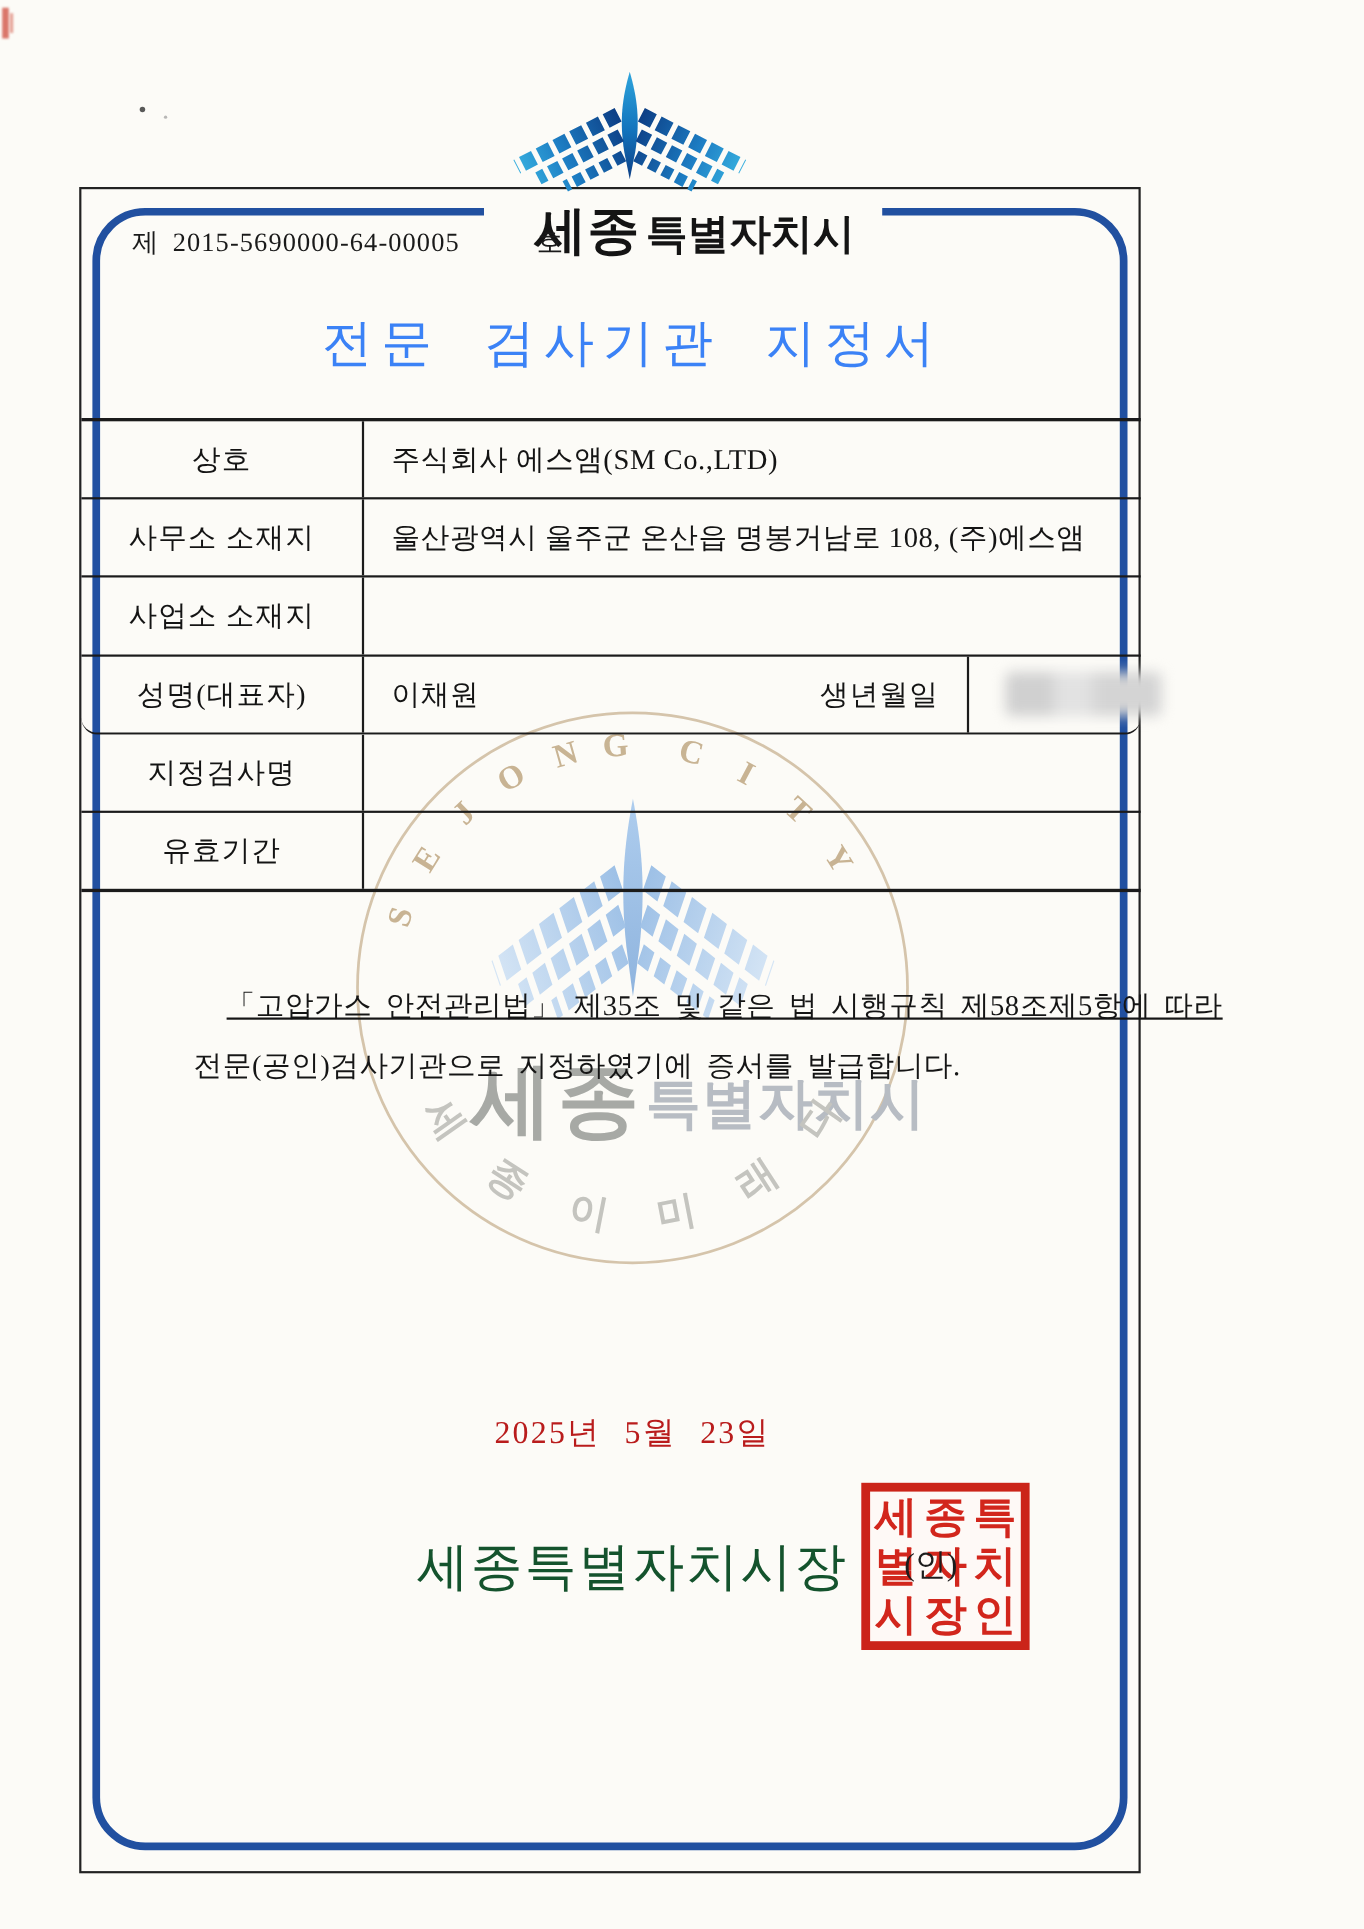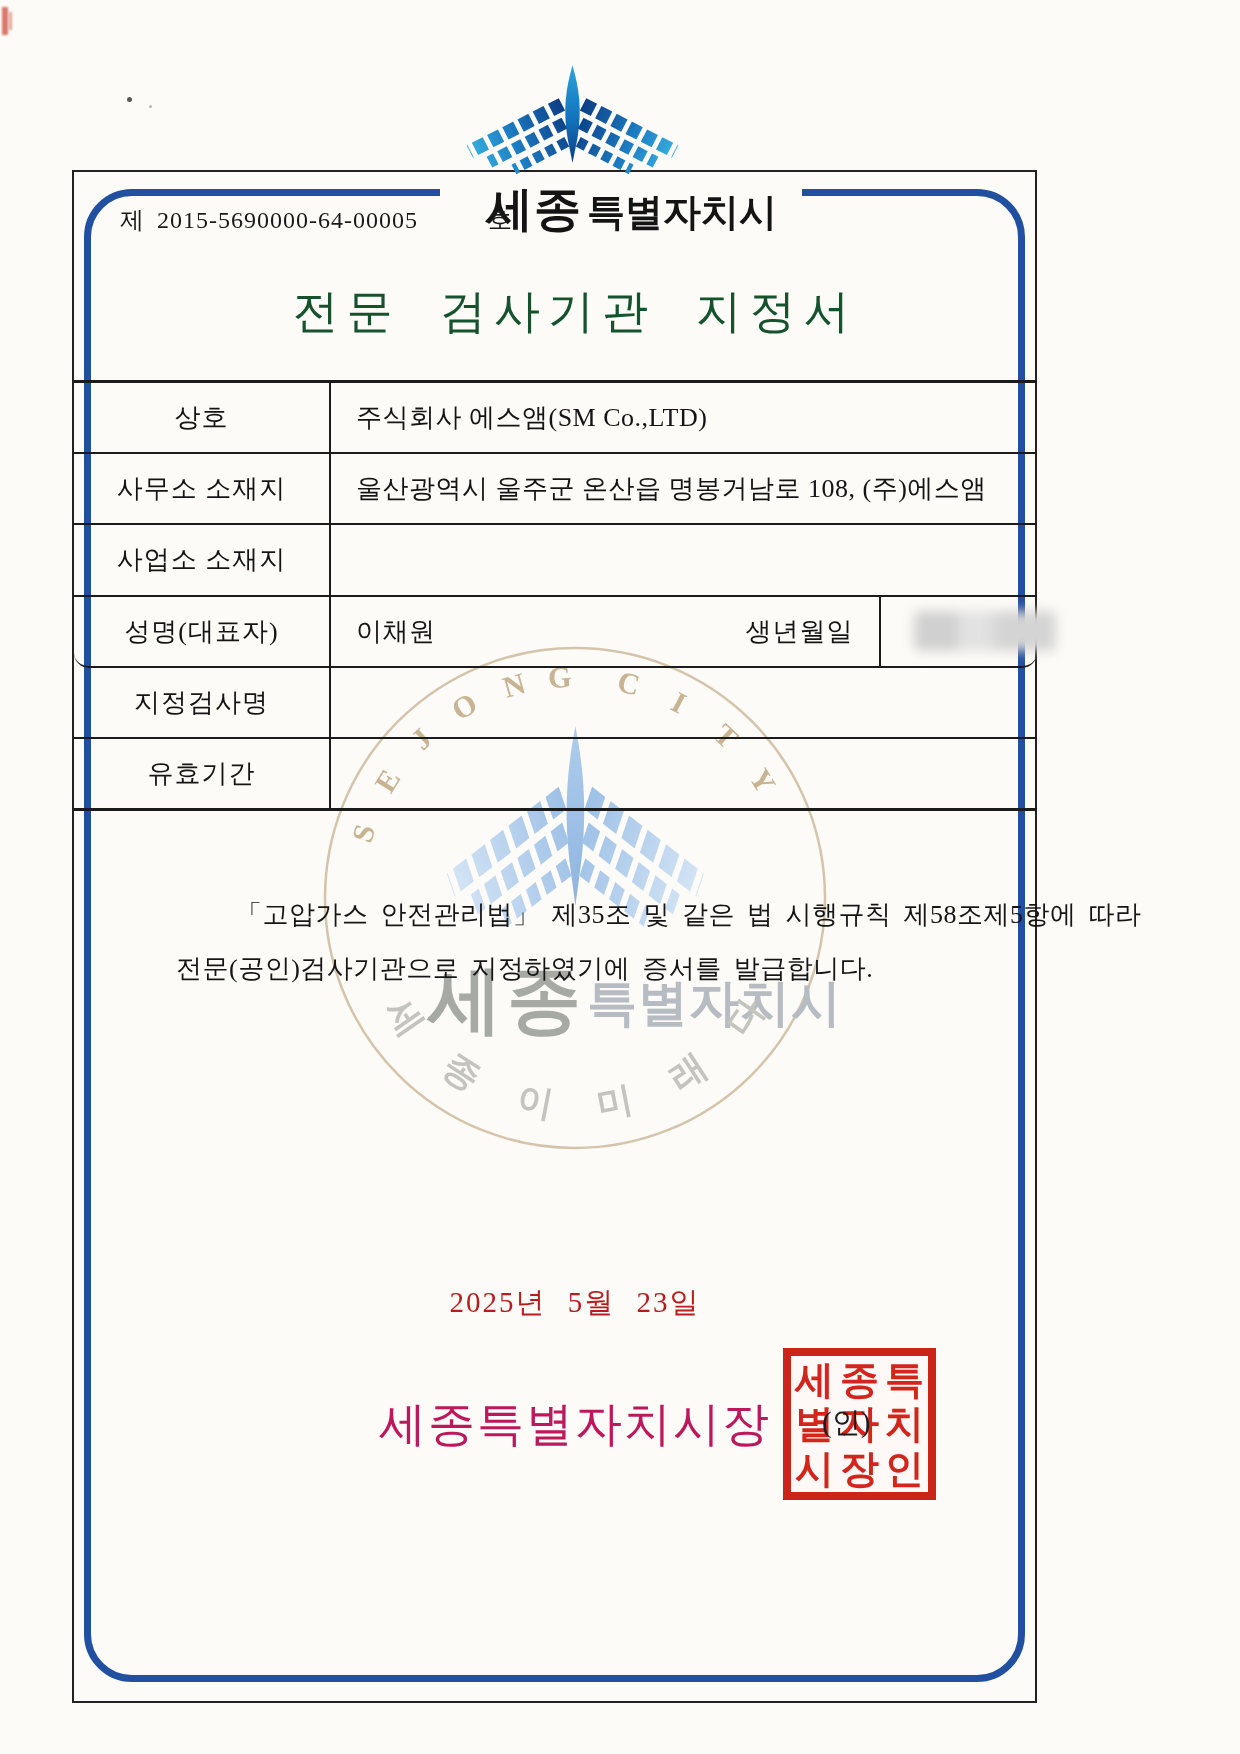--- a/index.html
+++ b/index.html
@@ -19,21 +19,21 @@
     font-family:"Liberation Sans",sans-serif;color:#141414;white-space:nowrap;}
   .logo-strong{font-size:47px;font-weight:900;letter-spacing:1px;}
   .logo-rest{font-size:38px;font-weight:800;margin-left:5px;letter-spacing:0px;}
 
   .doc-number{position:absolute;left:120px;top:204px;font-size:24px;color:#1a1a1a;
     display:flex;align-items:baseline;white-space:nowrap;}
   .doc-number .num{margin-left:13px;letter-spacing:1px;}
   .doc-number .suffix{margin-left:70px;}
 
   .center-col{position:absolute;left:92px;width:966px;text-align:center;}
-  .title{top:281px;font-size:46px;letter-spacing:8px;word-spacing:20px;color:#14532d;font-weight:500;}
+  .title{top:281px;font-size:46px;letter-spacing:8px;word-spacing:20px;color:#3b82f6;font-weight:500;}
 
   
   .cert-table{position:absolute;left:74px;top:380px;width:963px;height:431px;
     display:flex;flex-direction:column;border-top:3px solid #1b1b1b;border-bottom:3px solid #1b1b1b;
     box-sizing:border-box;font-size:26px;color:#141414;}
   .t-row{flex:1;display:grid;grid-template-columns:257px 1fr;border-bottom:2px solid #1b1b1b;}
   .t-row:last-child{border-bottom:none;border-radius:11px;}
   .t-row.split{grid-template-columns:257px 389px 161px 1fr;border-radius:15px;}
   .t-cell{display:flex;align-items:center;}
   .t-label{justify-content:center;border-right:2px solid #1b1b1b;letter-spacing:1px;}
@@ -47,26 +47,26 @@
   .watermark{position:absolute;left:295px;top:618px;width:560px;height:575px;}
   .wm-ring{fill:none;stroke:#cbb697;stroke-width:2.5;opacity:.8;}
   .wm-letter{font-family:"Liberation Serif",serif;font-size:30px;font-weight:700;fill:#c3ac89;opacity:.9;}
   .wm-bletter{font-family:"Liberation Sans",sans-serif;font-size:36px;font-weight:700;fill:#c4c4bf;}
   .wm-strong{font-family:"Liberation Sans",sans-serif;font-size:74px;font-weight:900;fill:#a7a9a5;letter-spacing:5px;}
   .wm-rest{font-family:"Liberation Sans",sans-serif;font-size:50px;font-weight:800;fill:#b7bcc3;letter-spacing:1px;}
 
   
   .body-text{position:absolute;left:176px;top:888px;width:880px;font-size:26px;line-height:54px;
     color:#151515;letter-spacing:0.5px;word-spacing:5px;}
-  .body-line1{margin-left:60px;white-space:nowrap;}
+  .body-line1{margin-left:30px;white-space:nowrap;text-decoration:underline;}
   .body-line2{white-space:nowrap;}
 
   
   .issue-date{top:1283px;font-size:29px;letter-spacing:2px;word-spacing:12px;color:#b91c1c;}
-  .signer{top:1393px;font-size:47px;letter-spacing:2px;word-spacing:4px;color:#be185d;}
+  .signer{top:1393px;font-size:47px;letter-spacing:2px;word-spacing:4px;color:#14532d;}
   .seal-mark{position:absolute;left:822px;top:1403px;font-size:29px;color:#1c1c1c;z-index:6;}
   .red-seal{position:absolute;left:783px;top:1348px;width:153px;height:152px;box-sizing:border-box;
     border:8px solid #cb2419;background:rgba(255,248,246,.55);z-index:5;
     display:grid;grid-template-columns:repeat(3,1fr);grid-template-rows:repeat(3,1fr);
     align-items:center;justify-items:center;padding:1px;}
   .seal-char{font-family:"Liberation Sans",sans-serif;font-size:39px;font-weight:900;color:#d2261c;line-height:1;}
 
   
   .streak1{position:absolute;left:2px;top:7px;width:6px;height:28px;background:#cf4a3c;opacity:.75;filter:blur(1px);}
   .streak2{position:absolute;left:9px;top:12px;width:3px;height:18px;background:#d86a5a;opacity:.6;filter:blur(1px);}

